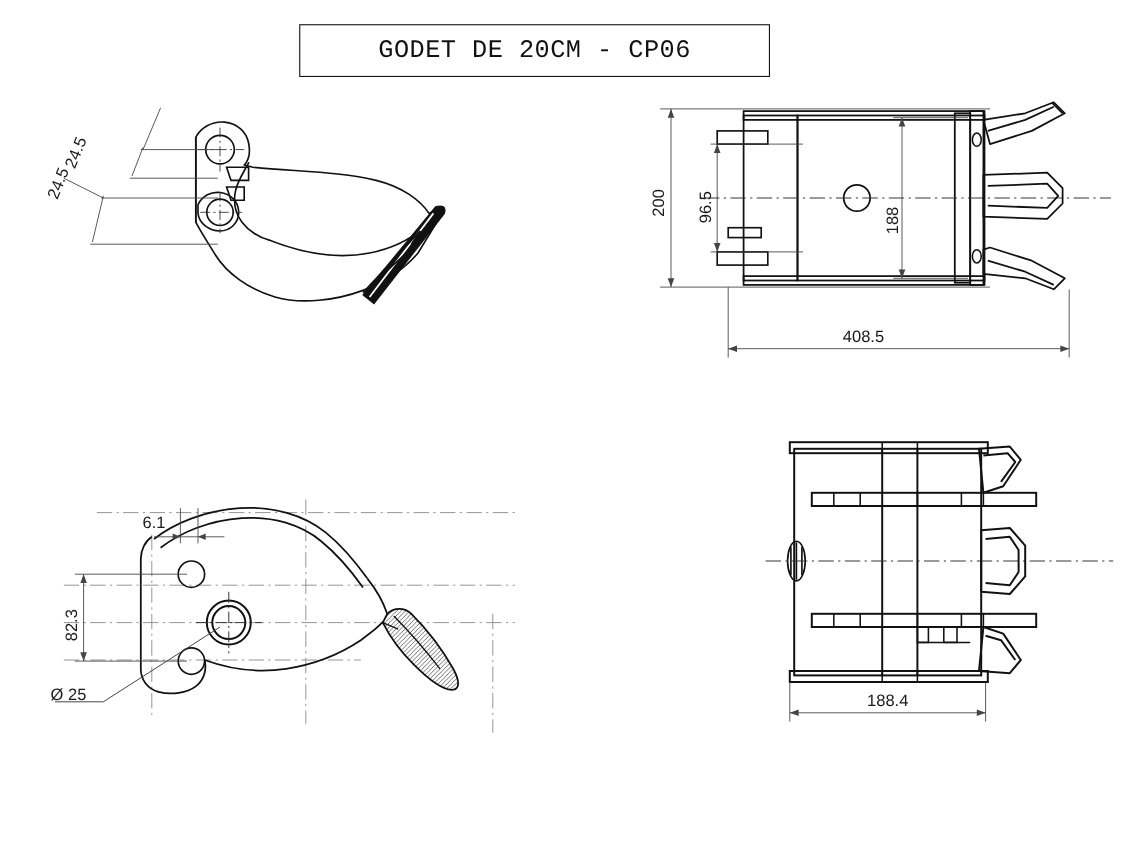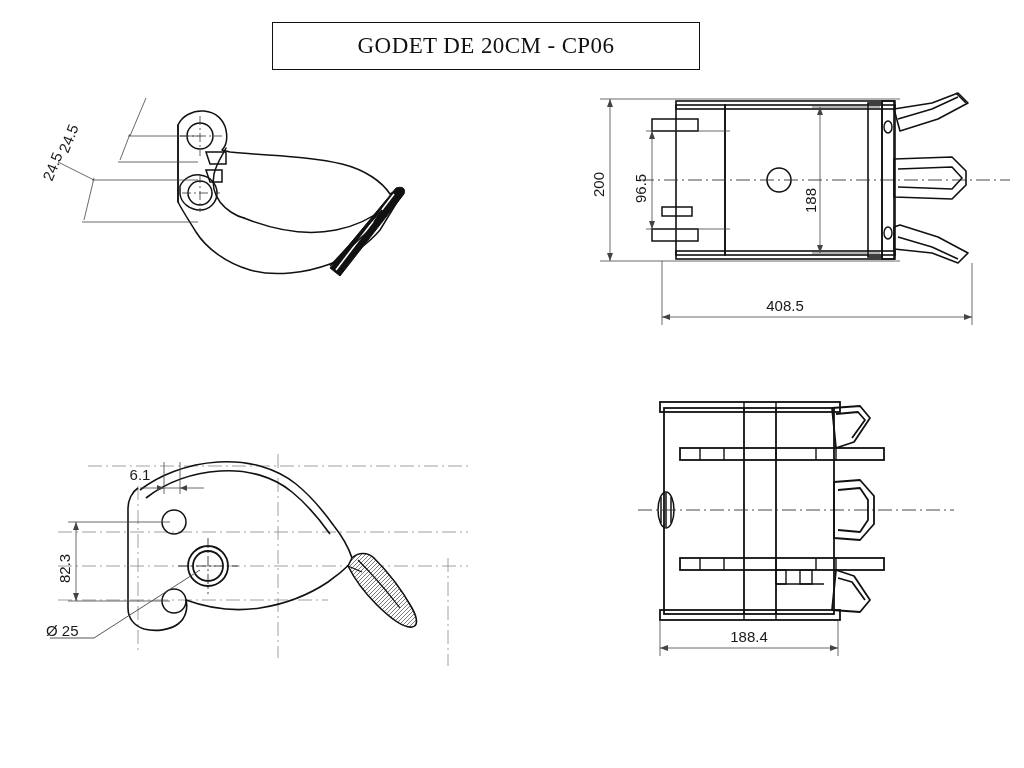--- a/index.html
+++ b/index.html
@@ -28,31 +28,31 @@
     box-sizing: border-box;
     display: flex;
     align-items: center;
     justify-content: center;
   }
   #title-text {
     font-size: 23px;
     letter-spacing: 0.4px;
     color: #111111;
     white-space: nowrap;
-    font-family: Liberation Serif, serif;
+    font-family: Liberation Mono, monospace;
   }
 
   
   .view-panel {
     position: absolute;
   }
   #view-side-top    { left: 30px;  top: 90px;  width: 470px; height: 220px; }
   #view-front-top   { left: 580px; top: 85px;  width: 440px; height: 265px; }
   #view-side-bottom { left: 28px;  top: 440px; width: 470px; height: 230px; }
-  #view-plan-bottom { left: 624px; top: 380px; width: 340px; height: 290px; }
+  #view-plan-bottom { left: 682px; top: 380px; width: 340px; height: 290px; }
 
   .view-panel svg { display: block; overflow: visible; }
 
   
   .dimtext {
     font-family: "Liberation Sans", sans-serif;
     font-size: 15px;
     fill: #1a1a1a;
   }
 

